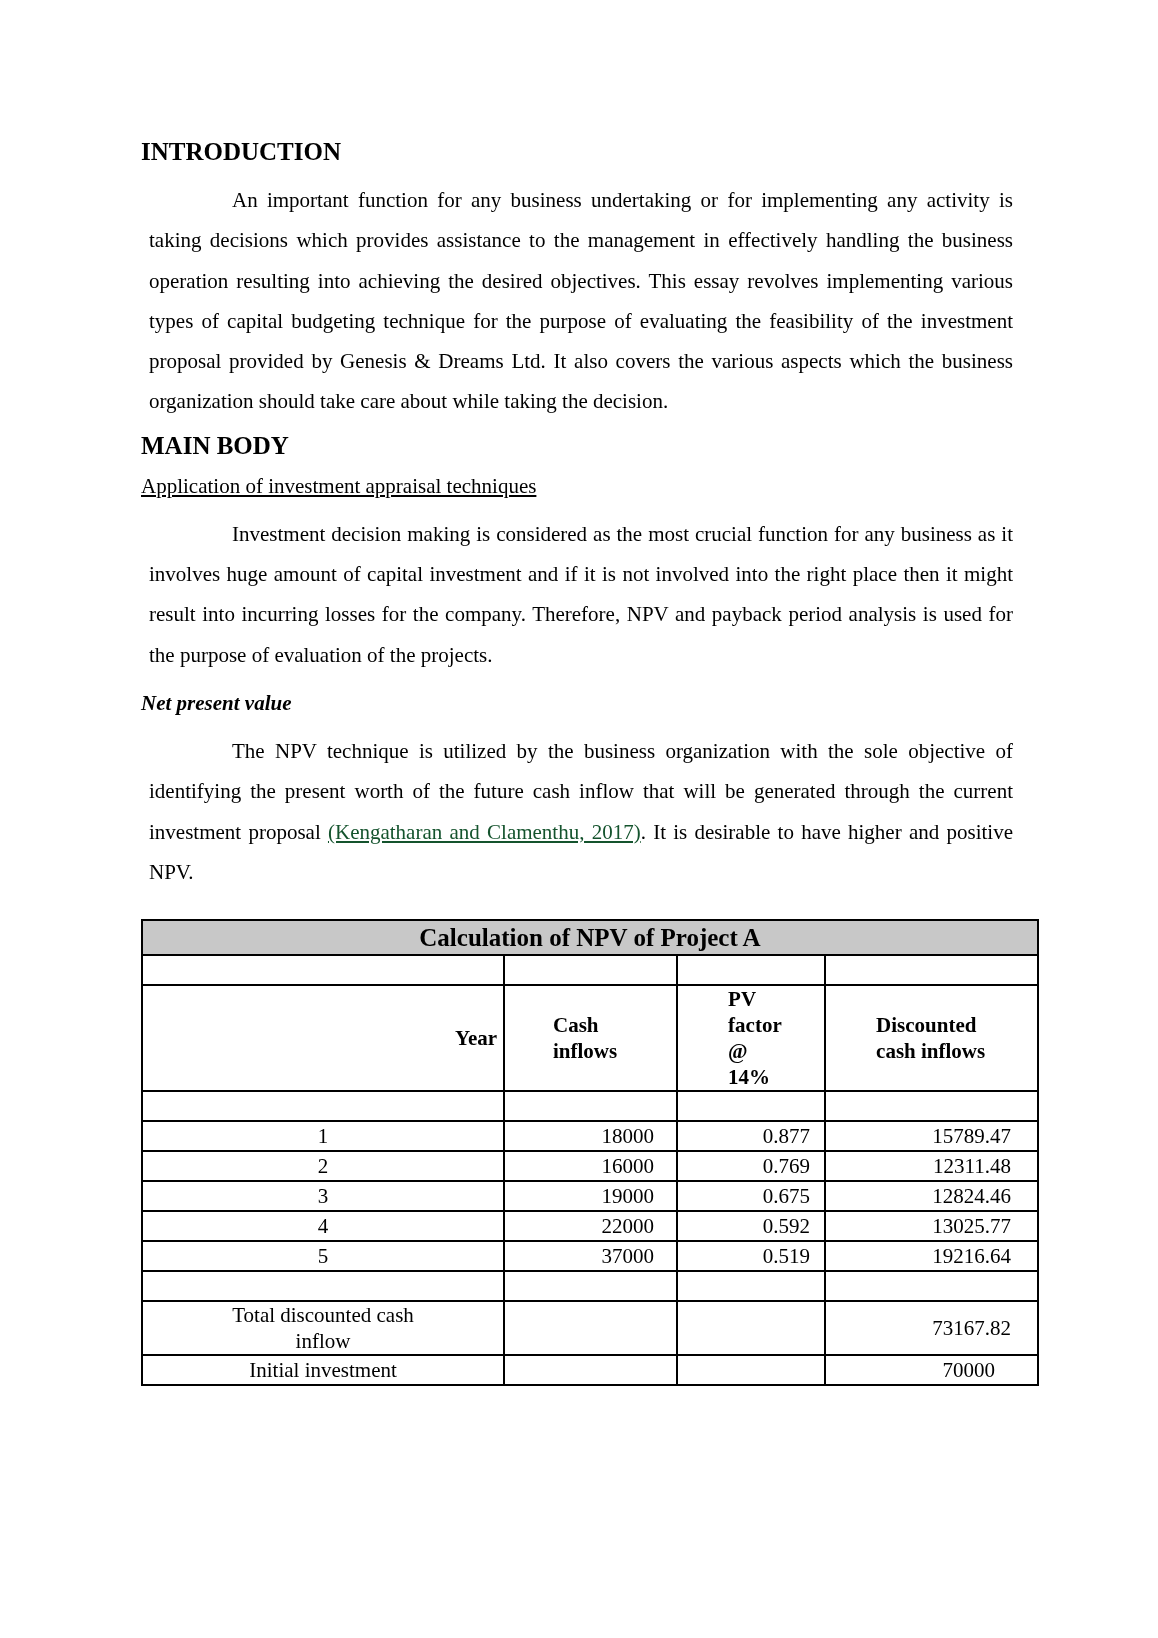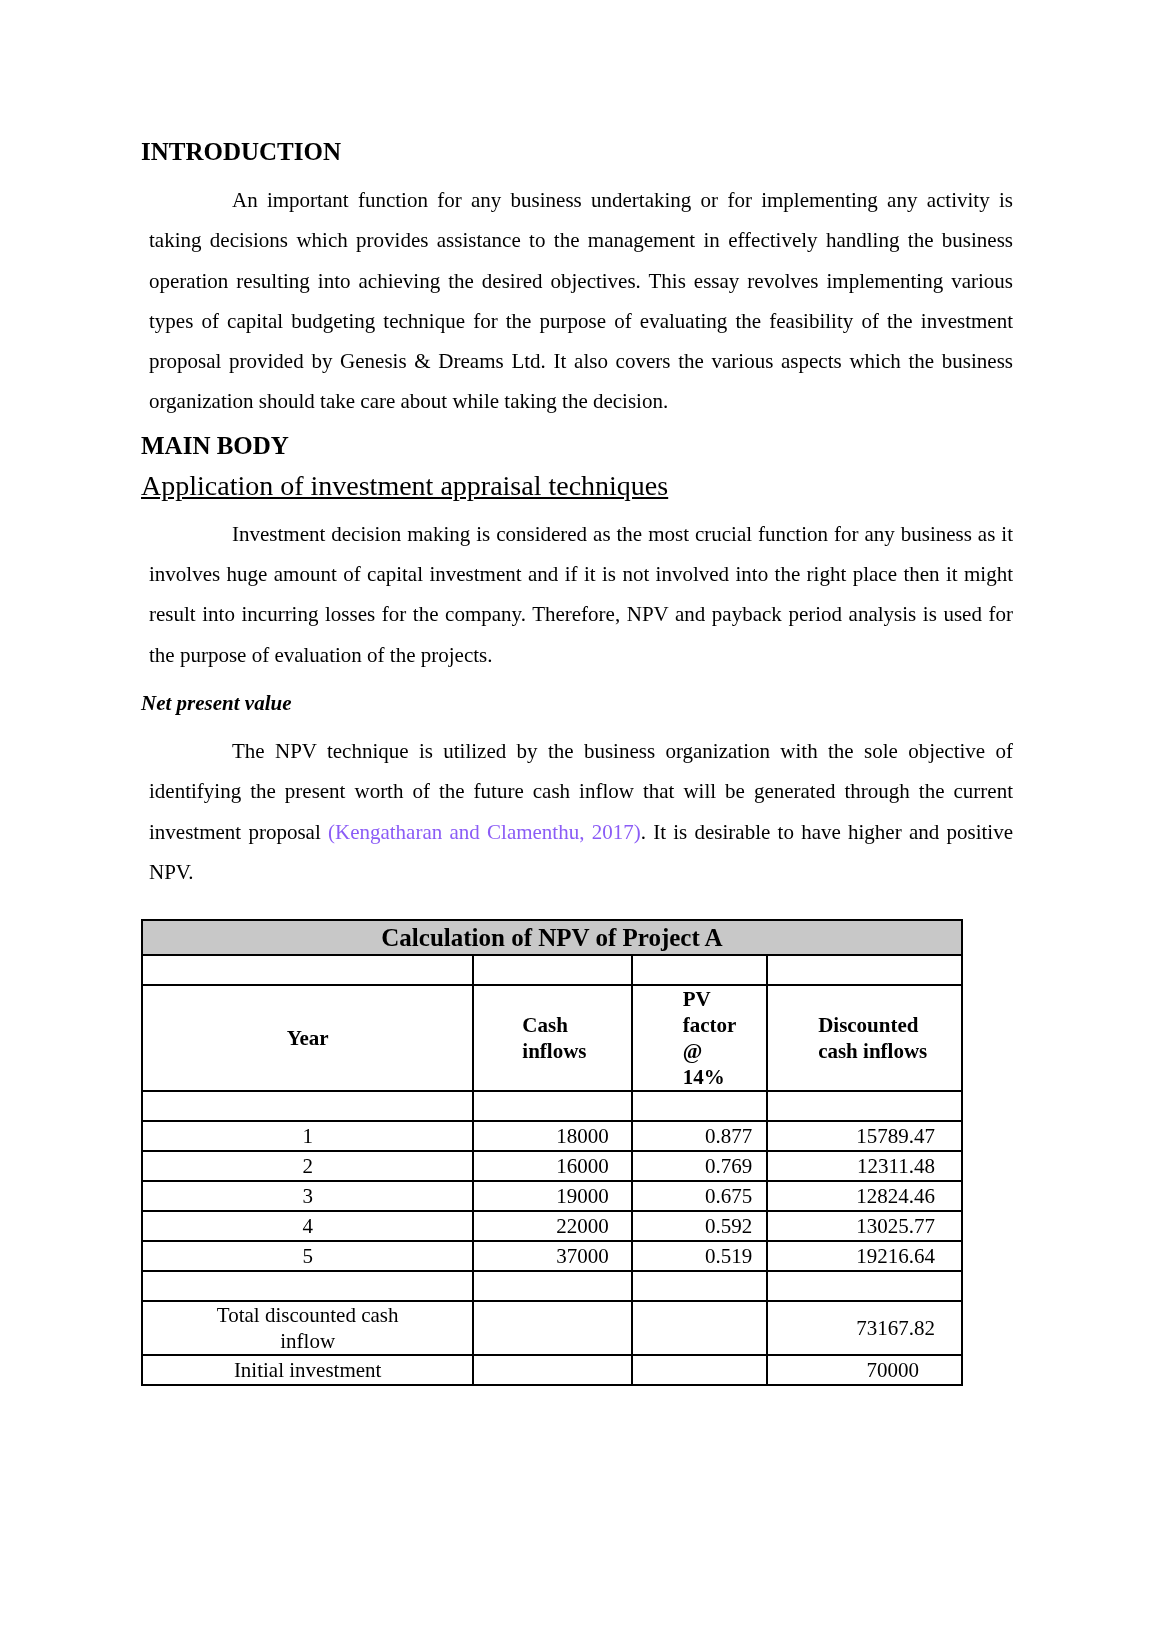--- a/index.html
+++ b/index.html
@@ -1,30 +1,30 @@
 <!DOCTYPE html>
 <html><head>
 <meta charset="utf-8">
 <style>
   html, body { margin: 0; padding: 0; background: #ffffff; }
   body { width: 1158px; height: 1638px; position: relative; overflow: hidden;
          font-family: "Liberation Serif", serif; color: #000; }
   .page { position: absolute; left: 141px; top: 136px; width: 880px; }
   h1.heading { font-size: 25px; font-weight: bold; margin: 0; line-height: 32px; height: 36px; }
   p.para { font-size: 21px; line-height: 40.3px; margin: 8px; text-align: justify; text-indent: 83px; }
-  .subhead-u { font-size: 28px; line-height: 40px; text-decoration: underline; margin: 0; }
+  .subhead-u { font-size: 21px; line-height: 40px; text-decoration: underline; margin: 0; }
   .subhead-bi { font-size: 21px; line-height: 40px; font-weight: bold; font-style: italic; margin: 0; }
-  .cite { color: #8b5cf6; }
-  table.npv { position: absolute; left: 141px; top: 919px; width: 822px; border-collapse: collapse;
+  .cite { color: #14532d; text-decoration: underline; }
+  table.npv { position: absolute; left: 141px; top: 919px; width: 898px; border-collapse: collapse;
               font-size: 21px; line-height: 26px; }
   table.npv td, table.npv th { border: 2px solid #000; padding: 0 6px; vertical-align: middle; }
   table.npv .title-row th { background: #c8c8c8; font-size: 25px; font-weight: bold; height: 33px; text-align: center; }
   table.npv .blank td { height: 28px; }
   table.npv .hdr th { font-weight: bold; height: 103px; }
-  table.npv .hdr th.c-year { text-align: center; }
+  table.npv .hdr th.c-year { text-align: right; }
   table.npv .hdr th.c-cash, table.npv .hdr th.c-pv, table.npv .hdr th.c-disc { text-align: left; padding-left: 50px; }
   table.npv .hdr th.c-pv { padding-left: 50px; border-radius: 17px; }
   table.npv .hdr th.c-disc { padding-left: 50px; margin-top: 44px; }
   table.npv .row td { height: 28px; }
   td.year { text-align: center; }
   td.num-r { text-align: right; padding-right: 22px !important; }
   td.num-pv { text-align: right; padding-right: 14px !important; }
   td.num-d { text-align: right; padding-right: 26px !important; }
   table.npv .total td { height: 47px; }
   col.c1 { width: 318px; } col.c2 { width: 152px; } col.c3 { width: 130px; } col.c4 { width: 187px; }

